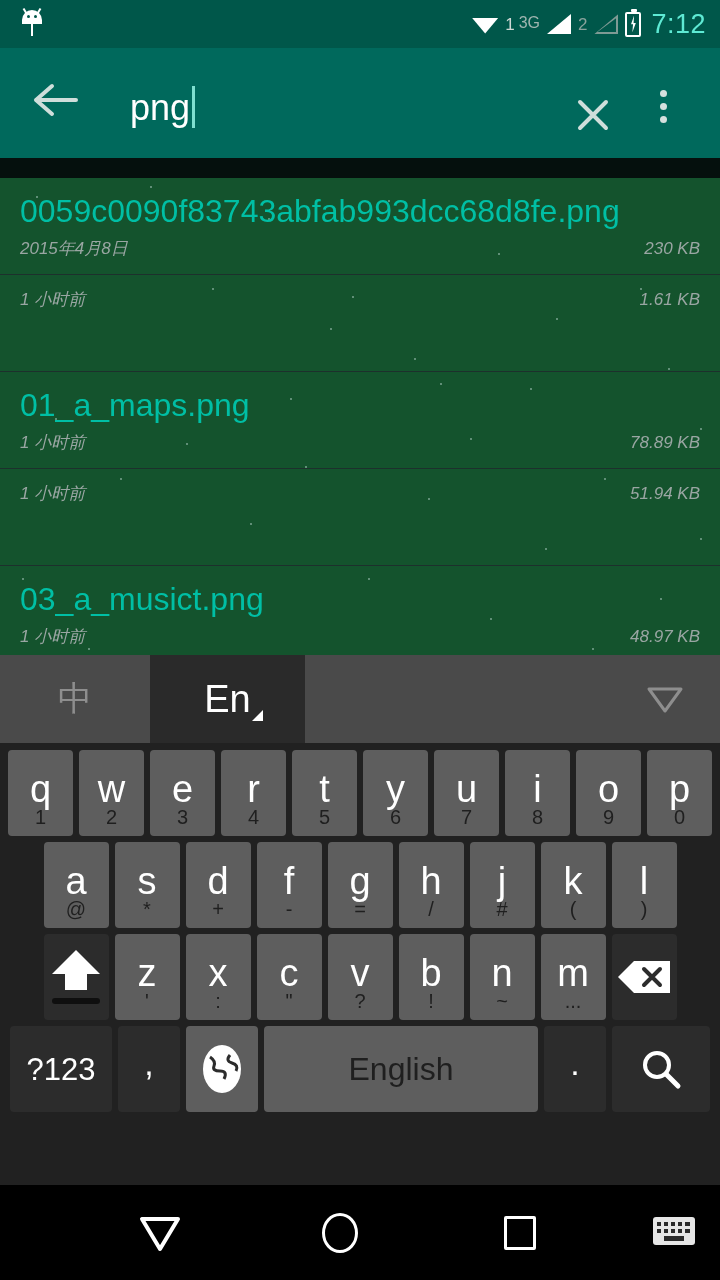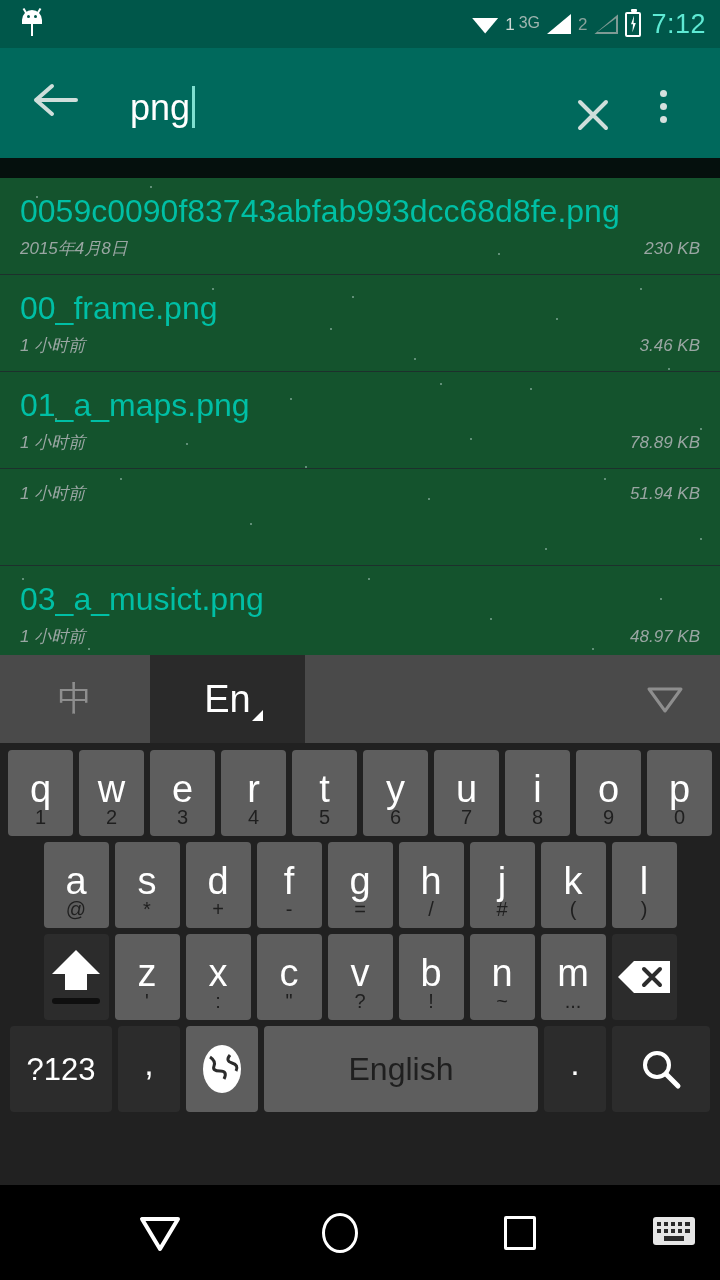--- a/index.html
+++ b/index.html
@@ -318,24 +318,23 @@
     </div>
 
     <div class="row">
       <div class="fname">0059c0090f83743abfab993dcc68d8fe.png</div>
       <div class="meta">
         <span>2015年4月8日</span>
         <span>230 KB</span>
       </div>
     </div>
     <div class="row">
-      <div class="fname">00_frame.png</div>
       <div class="meta">
         <span>1 小时前</span>
-        <span>3.46 KB</span>
+        <span>1.61 KB</span>
       </div>
     </div>
     <div class="row">
       <div class="fname">01_a_maps.png</div>
       <div class="meta">
         <span>1 小时前</span>
         <span>78.89 KB</span>
       </div>
     </div>
     <div class="row">

